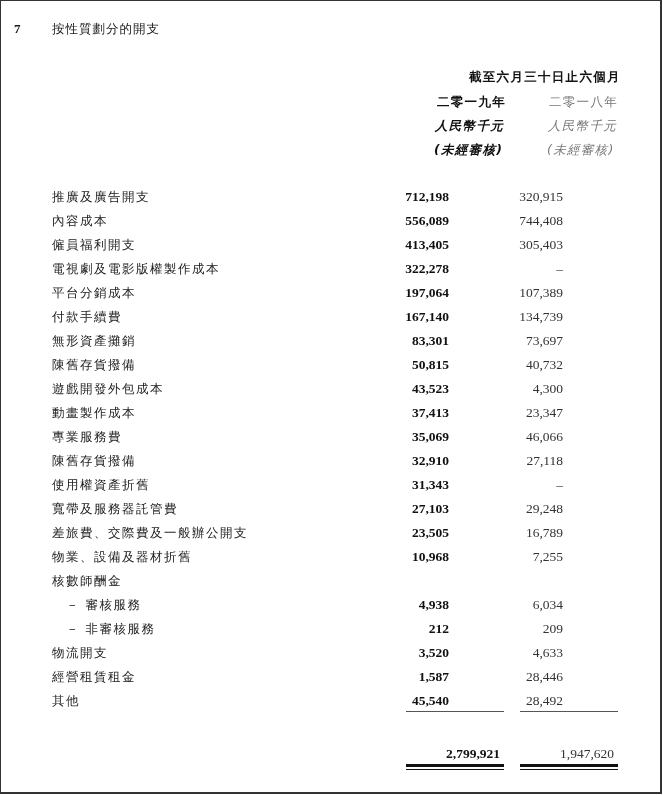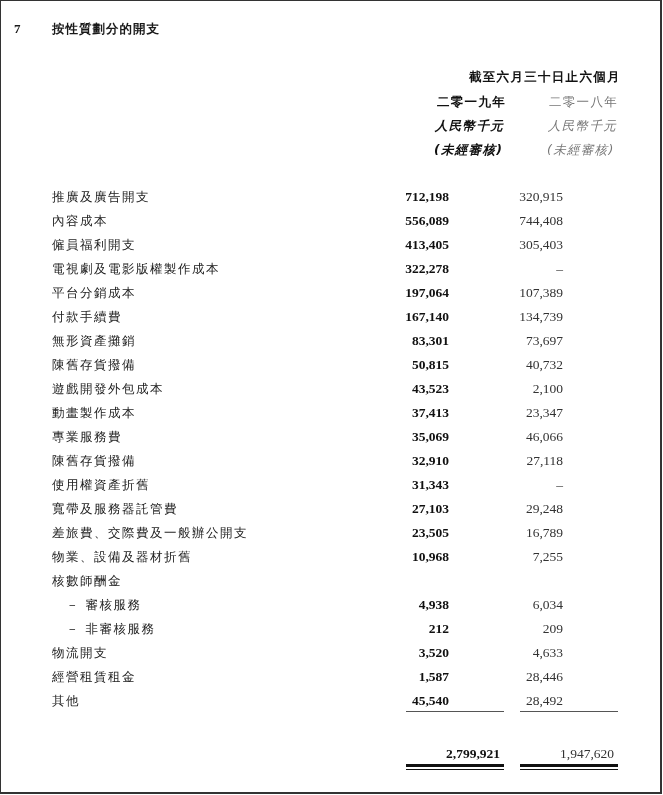--- a/index.html
+++ b/index.html
@@ -23,21 +23,21 @@
       position: absolute;
       left: 13px; top: 20px;
       font-family: "Liberation Serif", serif;
       font-weight: bold;
       font-size: 13px;
     }
     .note-title {
       position: absolute;
       left: 51px; top: 20px;
       font-family: "DejaVu Sans", "Liberation Sans", sans-serif;
-      font-weight: bold;
+      font-weight: normal;
       font-size: 12.5px;
       letter-spacing: 1px;
       text-align: right;
     }
     .hdr {
       position: absolute;
       font-family: "DejaVu Sans", "Liberation Sans", sans-serif;
       font-size: 12.5px;
       letter-spacing: 1.3px;
       white-space: nowrap;
@@ -169,21 +169,21 @@
       <span class="v2018">73,697</span>
     </div>
     <div class="row">
       <span class="label">陳舊存貨撥備</span>
       <span class="v2019">50,815</span>
       <span class="v2018">40,732</span>
     </div>
     <div class="row">
       <span class="label">遊戲開發外包成本</span>
       <span class="v2019">43,523</span>
-      <span class="v2018">2,100</span>
+      <span class="v2018">4,300</span>
     </div>
     <div class="row">
       <span class="label">動畫製作成本</span>
       <span class="v2019">37,413</span>
       <span class="v2018">23,347</span>
     </div>
     <div class="row">
       <span class="label">專業服務費</span>
       <span class="v2019">35,069</span>
       <span class="v2018">46,066</span>

